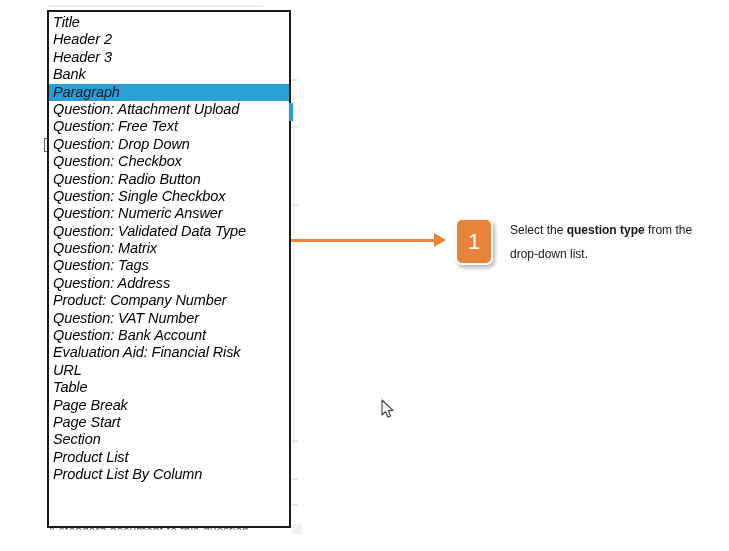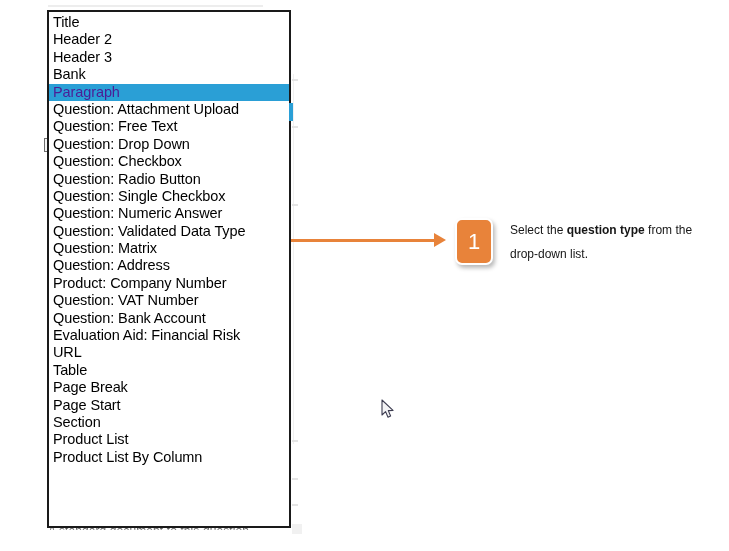--- a/index.html
+++ b/index.html
@@ -65,34 +65,35 @@
     overflow: hidden;
   }
   .list-scroll {
     position: absolute;
     left: 0;
     top: 0;
     right: 0;
     bottom: 0;
     padding: 2px 0 0 0;
     box-sizing: border-box;
+    font-style: italic;
   }
   .list-option {
     height: 17.4px;
     line-height: 17.4px;
     padding: 0 2px 0 4px;
     font-size: 14.5px;
     color: #000000;
     white-space: nowrap;
     font-family: "Liberation Sans", sans-serif;
     letter-spacing: -0.1px;
   }
   .list-option.selected {
     background: #2a9fd6;
-    color: #4c1d95;
+    color: #0f172a;
   }
 
   
   .sel-bleed {
     position: absolute;
     left: 289px;
     top: 103px;
     width: 4px;
     height: 18px;
     background: #2a9fd6;
@@ -187,20 +188,21 @@
     <div class="list-option selected">Paragraph</div>
     <div class="list-option">Question: Attachment Upload</div>
     <div class="list-option">Question: Free Text</div>
     <div class="list-option">Question: Drop Down</div>
     <div class="list-option">Question: Checkbox</div>
     <div class="list-option">Question: Radio Button</div>
     <div class="list-option">Question: Single Checkbox</div>
     <div class="list-option">Question: Numeric Answer</div>
     <div class="list-option">Question: Validated Data Type</div>
     <div class="list-option">Question: Matrix</div>
+    <div class="list-option">Question: Tags</div>
     <div class="list-option">Question: Address</div>
     <div class="list-option">Product: Company Number</div>
     <div class="list-option">Question: VAT Number</div>
     <div class="list-option">Question: Bank Account</div>
     <div class="list-option">Evaluation Aid: Financial Risk</div>
     <div class="list-option">URL</div>
     <div class="list-option">Table</div>
     <div class="list-option">Page Break</div>
     <div class="list-option">Page Start</div>
     <div class="list-option">Section</div>

